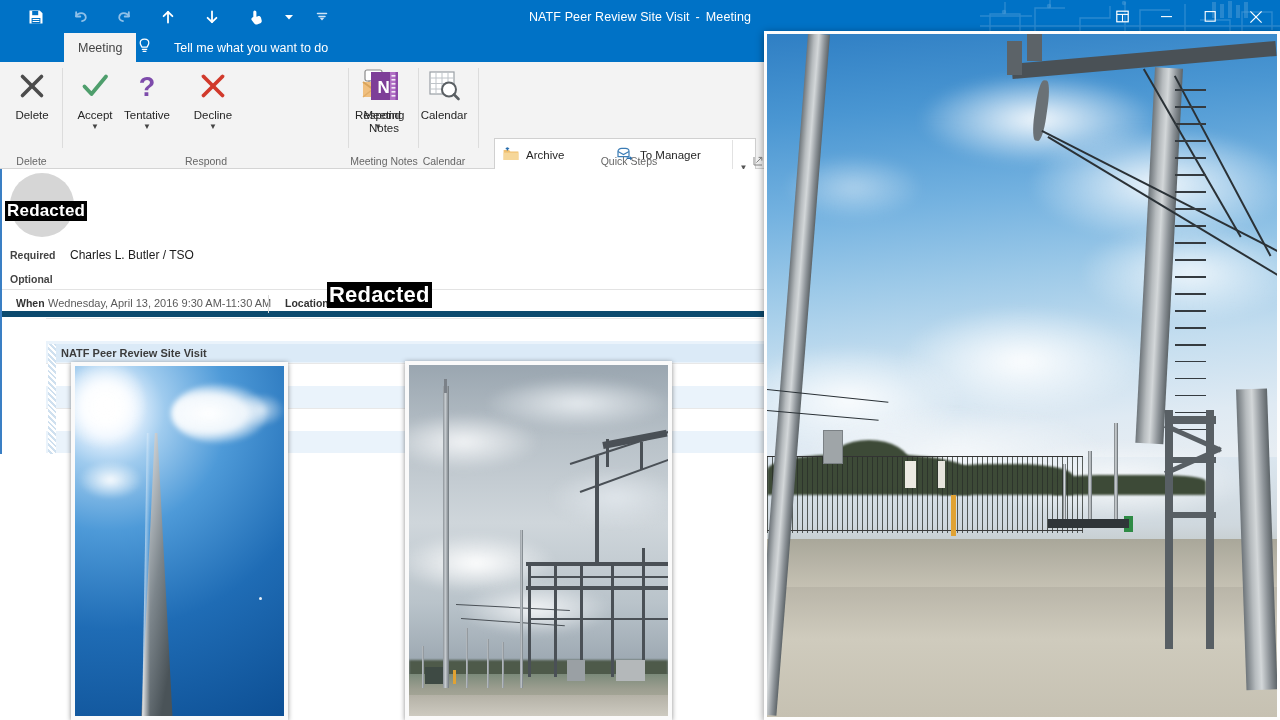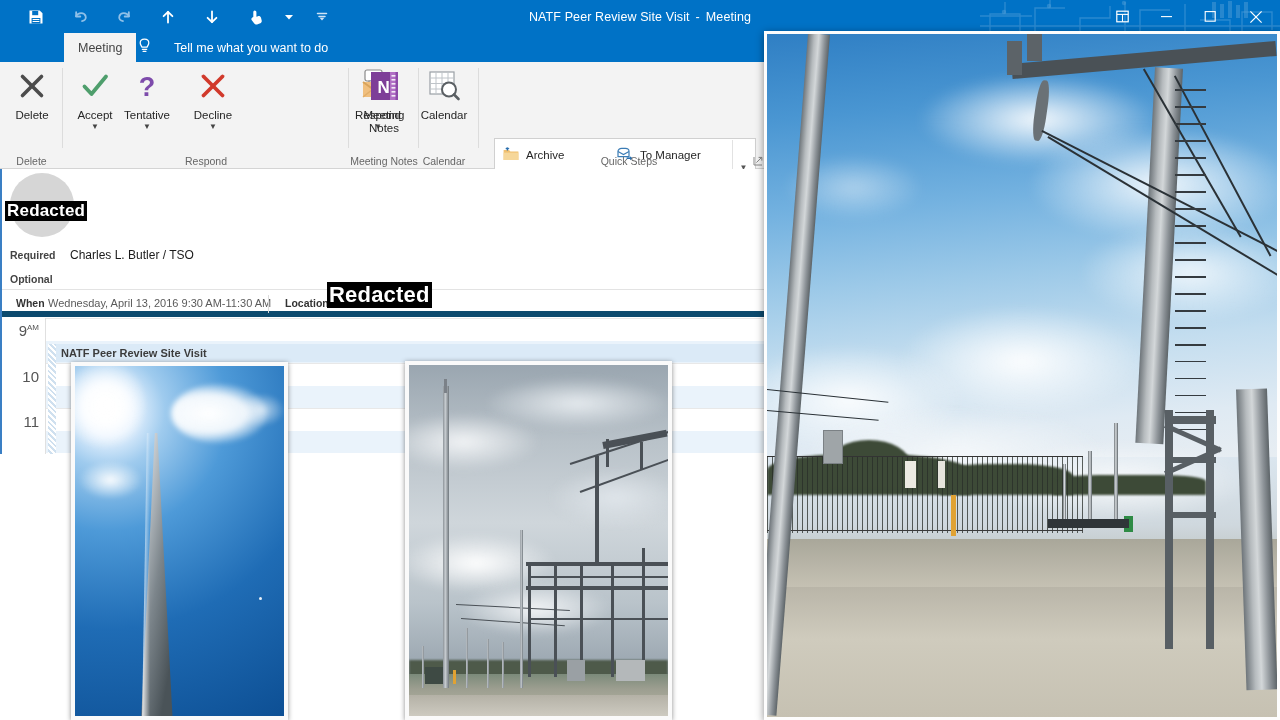--- a/index.html
+++ b/index.html
@@ -534,27 +534,20 @@
     <div class="whenbar">
       <span class="when-label">When</span>
       <span class="when-val">Wednesday, April 13, 2016 9:30 AM-11:30 AM</span>
       <span class="vline"></span>
       <span class="loc-label">Location</span>
       <span class="redact r-loc">Redacted</span>
     </div>
   </div>
 
   <div class="calprev">
-    <div class="gutter">
-      <div class="hourlabel" style="top:4px;">
-        <span>9</span><sup>AM</sup>
-      </div>
-      <div class="hourlabel" style="top:50px;">10</div>
-      <div class="hourlabel" style="top:95px;">11</div>
-    </div>
 
     <div class="hourline" style="top:0px;"></div>
     <div class="halfband" style="top:23px;"></div>
     <div class="hourline" style="top:45px;"></div>
     <div class="halfband" style="top:68px;"></div>
     <div class="hourline" style="top:90px;"></div>
     <div class="halfband" style="top:113px;"></div>
 
     <div class="apptbar">
       <span class="txt">NATF Peer Review Site Visit</span>

